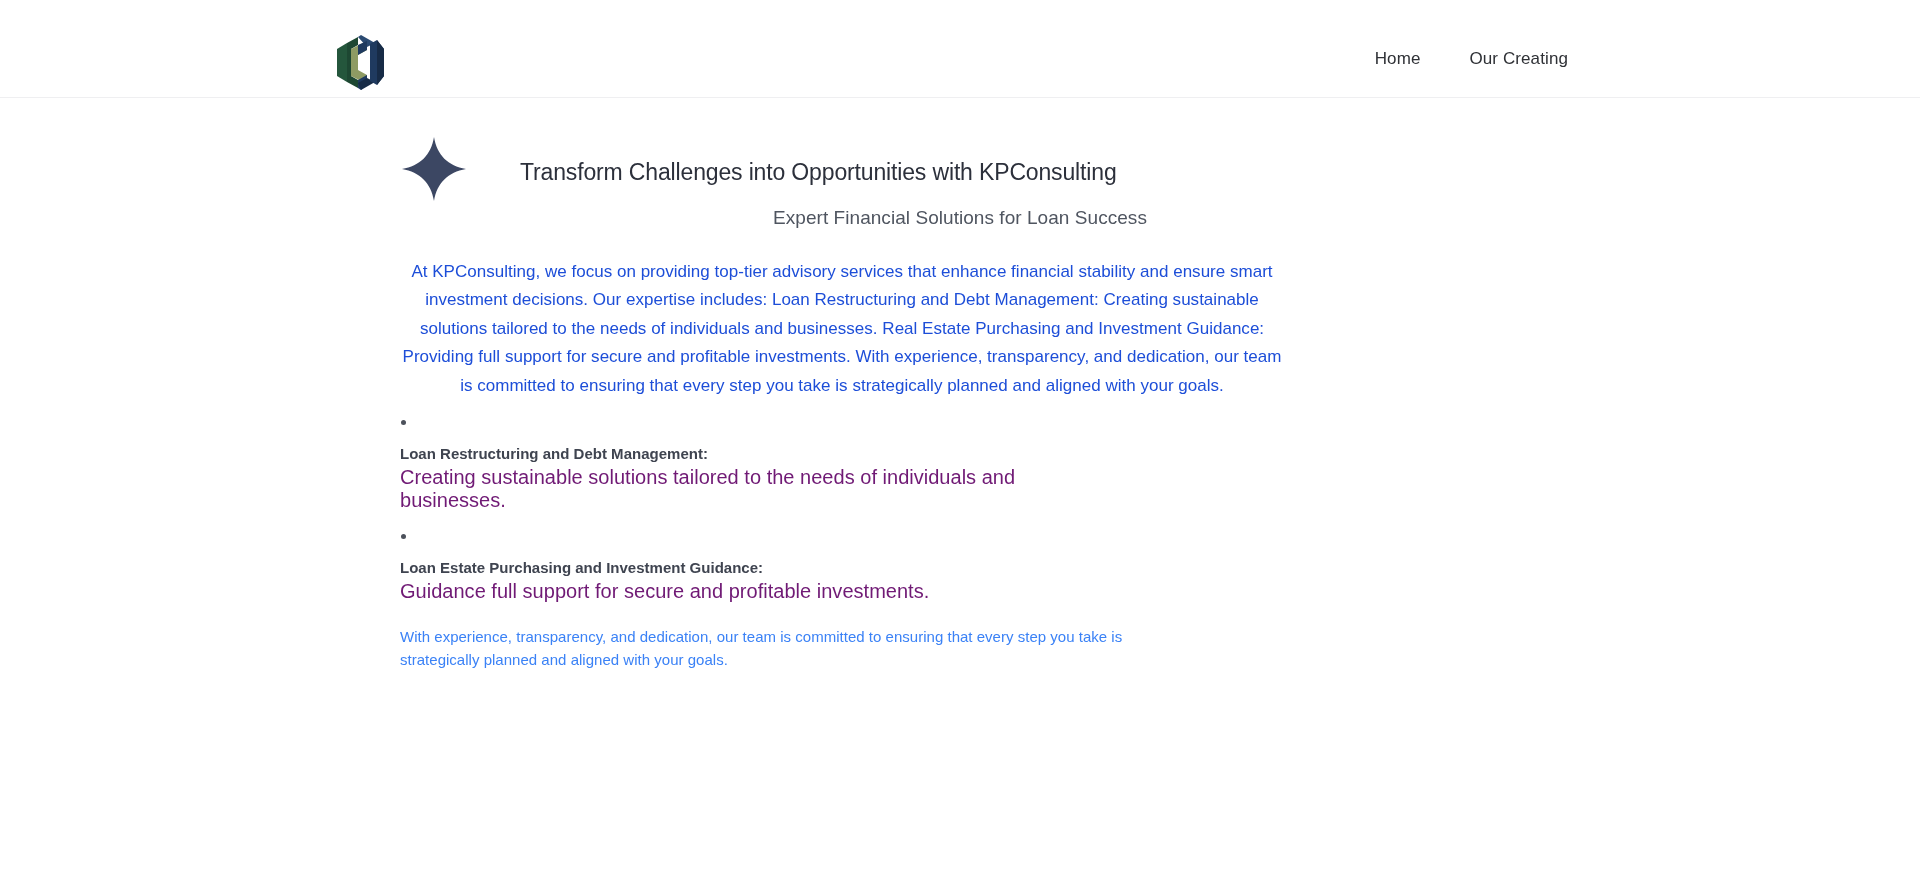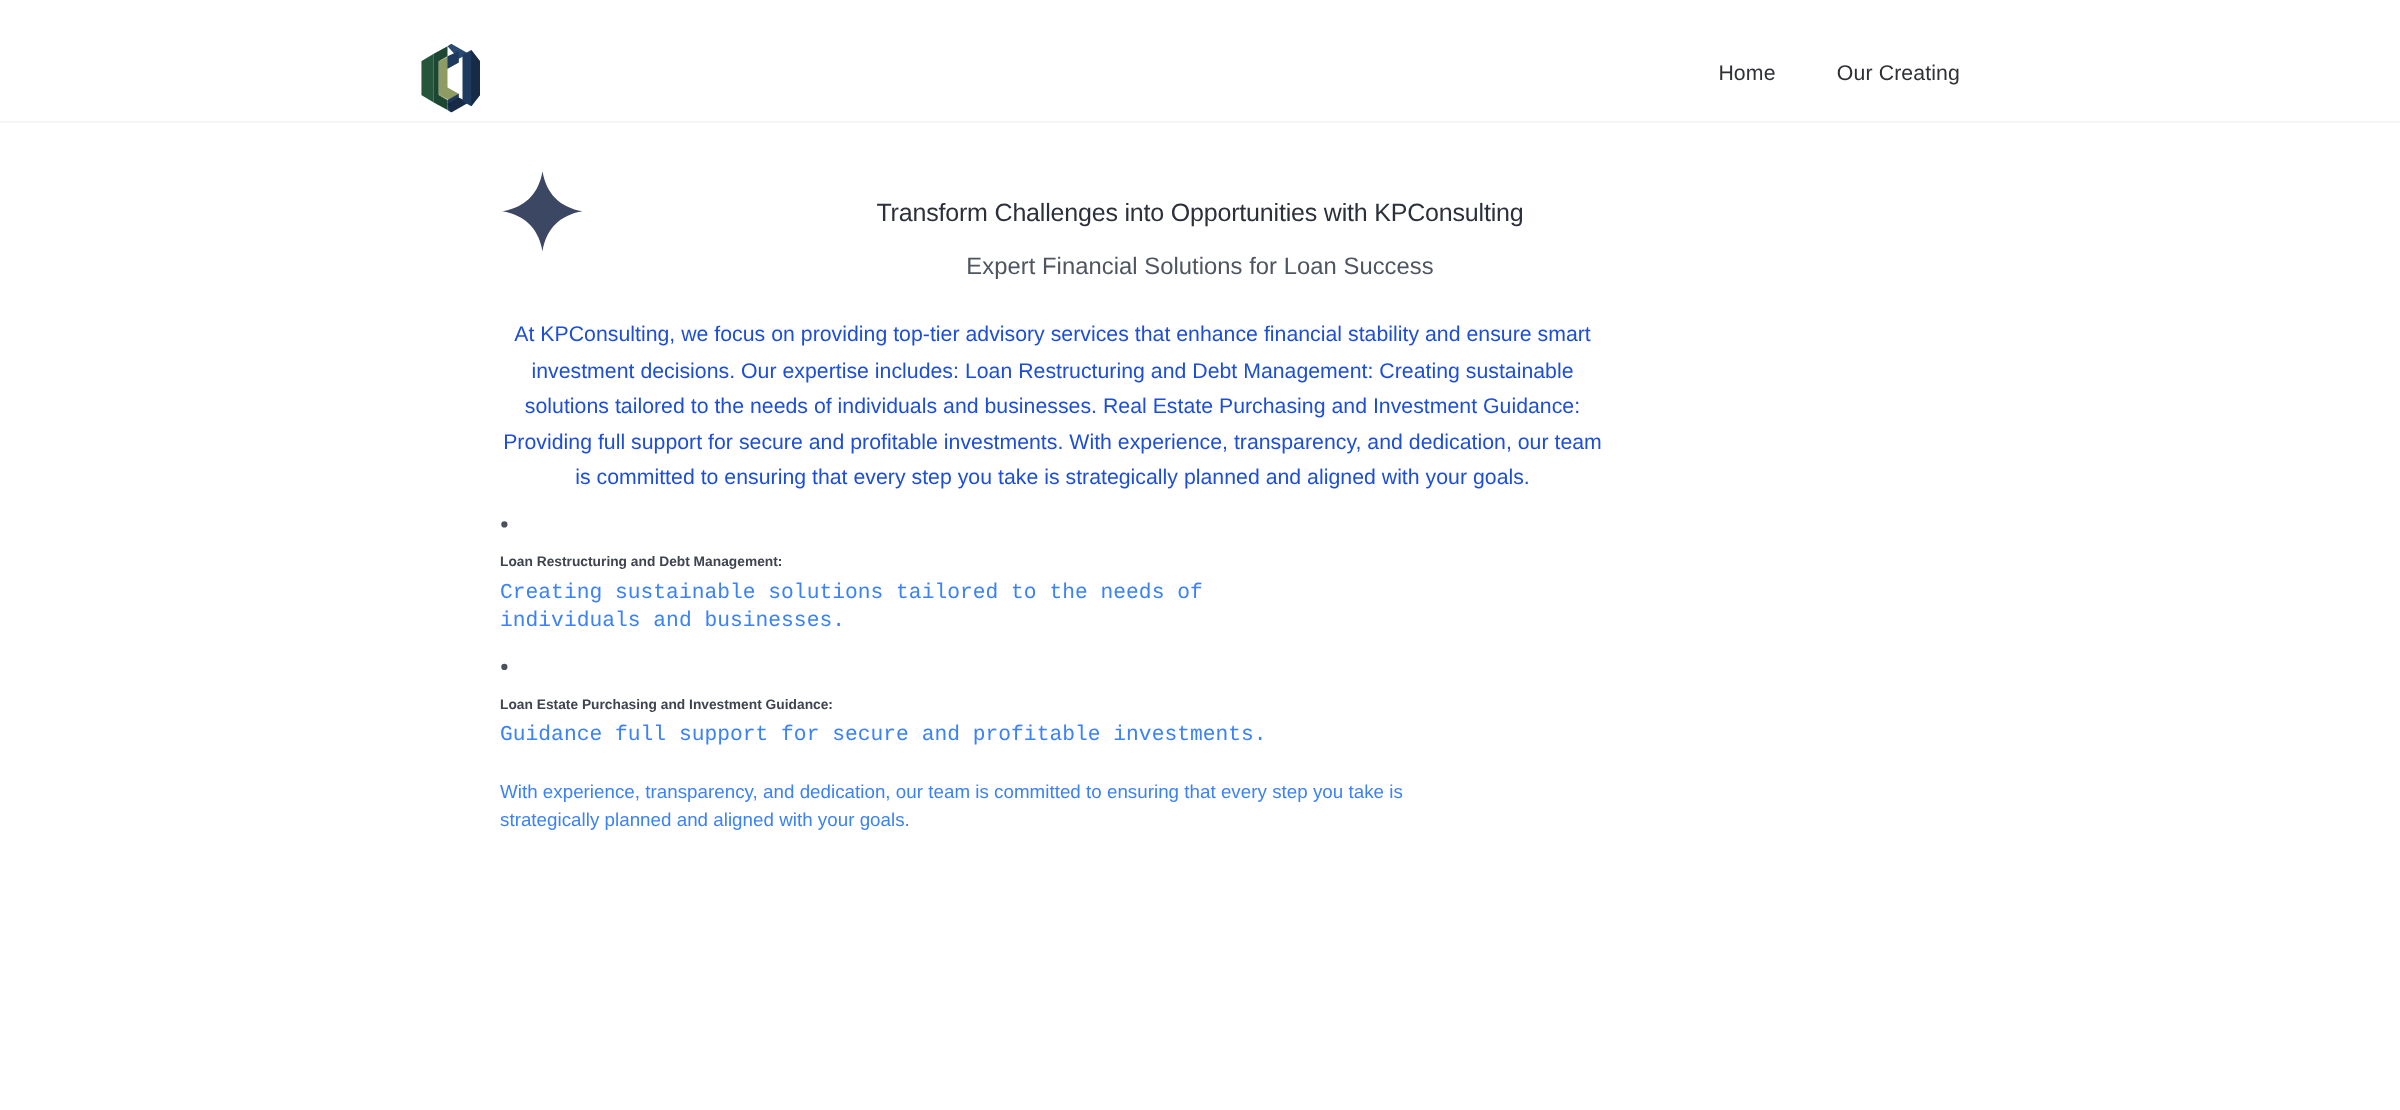--- a/index.html
+++ b/index.html
@@ -74,25 +74,25 @@
 
   .sparkle-icon {
     position: absolute;
     left: 0px;
     top: 37px;
     width: 68px;
     height: 68px;
   }
 
   .hero-title {
-    font-size: 20px;
+    font-size: 23px;
     font-weight: 400;
     line-height: 1.3;
     color: #2c303b;
-    text-align: center;
+    text-align: left;
     letter-spacing: -0.15px;
     padding: 0 120px;
     margin-top: 20px;
   }
 
   .hero-subtitle {
     margin-top: 19px;
     font-size: 19px;
     font-weight: 400;
     color: #4f5560;
@@ -125,35 +125,34 @@
     display: block;
     width: 5px;
     height: 5px;
     border-radius: 50%;
     background: #4c515b;
     margin-left: 1px;
     margin-bottom: 17px;
   }
 
   .feature-title {
-    font-size: 11px;
+    font-size: 15px;
     font-weight: 700;
     color: #3f4450;
     line-height: 23px;
     letter-spacing: 0.01px;
   }
 
   .feature-desc {
     margin-top: 1px;
-    font-size: 17px;
+    font-size: 20px;
     line-height: 23px;
-    color: #3b82f6;
+    color: #701a75;
     max-width: 640px;
     letter-spacing: 0.02px;
-    font-family: Liberation Mono, monospace;
   }
 
   .closing-copy {
     margin-top: 14px;
     font-size: 15px;
     line-height: 23px;
     color: #3b82f6;
     max-width: 750px;
     letter-spacing: 0.02px;
   }

